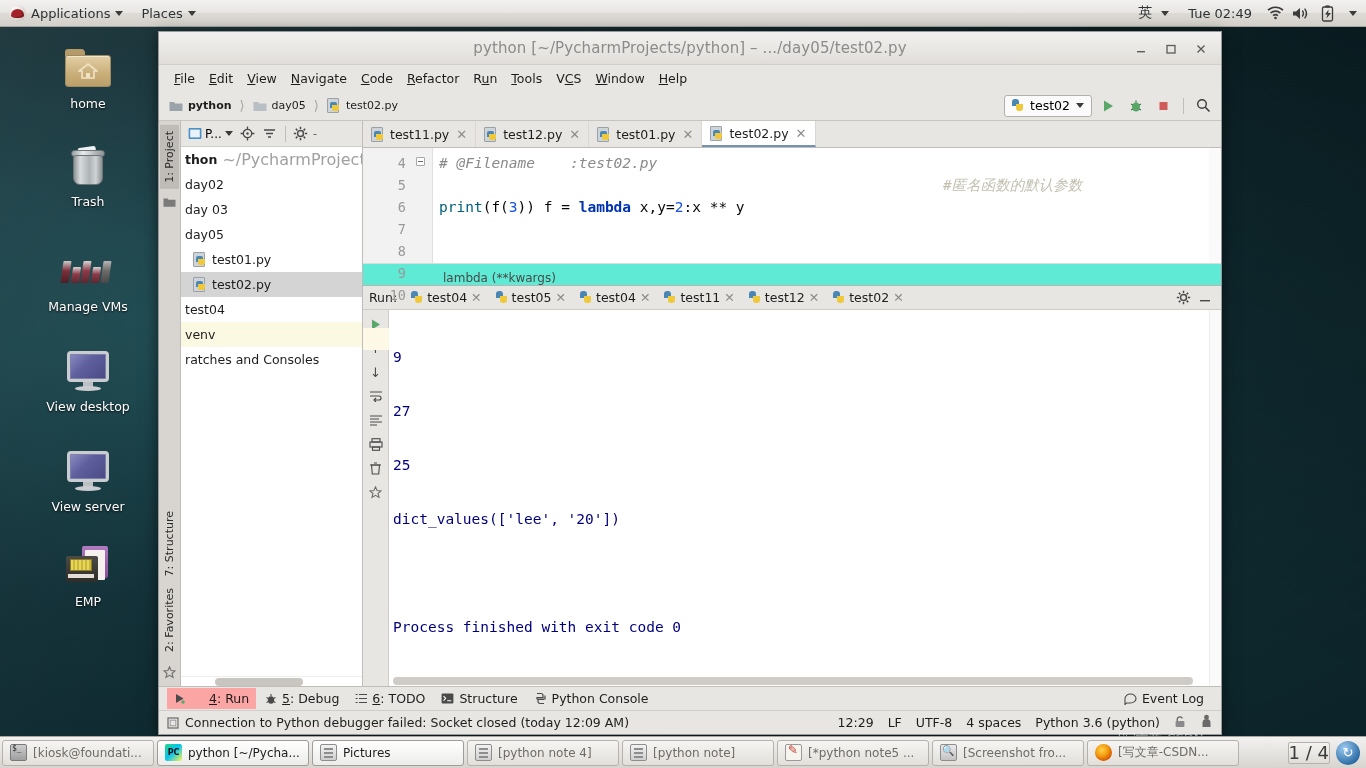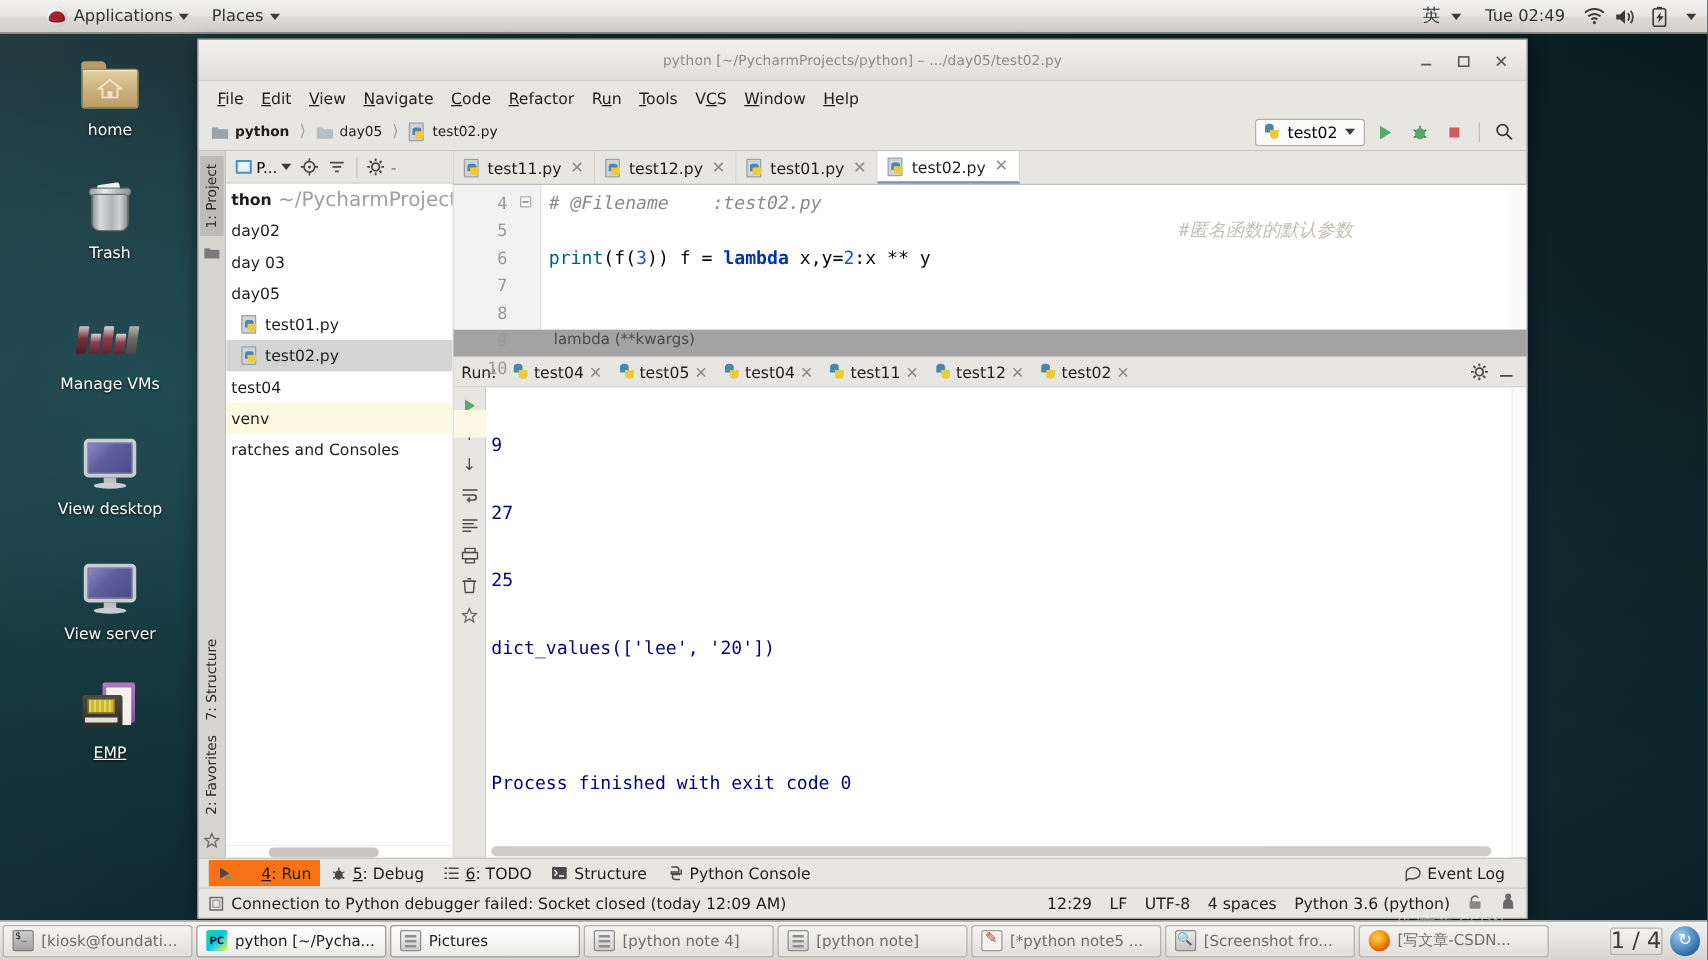--- a/index.html
+++ b/index.html
@@ -16,21 +16,21 @@
       radial-gradient(ellipse at 18% 42%, #1d4b52 0%, #123037 45%, #0b2227 100%);
     position: relative;
   }
 
   
   #top-panel {
     position: absolute; top: 0; left: 0; width: 1366px; height: 27px;
     background: linear-gradient(to bottom, #f2f1f0 0%, #e8e6e3 48%, #dedbd6 52%, #d3d0ca 100%);
     border-bottom: 1px solid #a8a49e;
     display: flex; align-items: center;
-    font-size: 13px; color: #2e3436; padding-left: 28px;
+    font-size: 13px; color: #2e3436;
   }
   .tp-item { display: flex; align-items: center; gap: 5px; padding: 0 9px; height: 27px; }
   .redhat {
     width: 17px; height: 17px; border-radius: 50%;
     background: radial-gradient(circle at 35% 30%, #fff 0%, #e6e2dd 42%, #bfb9b2 100%);
     position: relative; display: inline-block;
   }
   .redhat::after {
     content: ""; position: absolute; left: 2px; top: 4px; width: 13px; height: 9px;
     background: #a5222a; border-radius: 55% 55% 45% 45% / 75% 75% 30% 30%;
@@ -139,21 +139,21 @@
     box-shadow: 0 3px 14px rgba(0,0,0,0.55);
     display: flex; flex-direction: column;
     font-family: "DejaVu Sans", sans-serif;
   }
   #win-title {
     height: 33px; flex: 0 0 33px;
     background: linear-gradient(to bottom, #f3f1ef 0%, #e9e7e4 55%, #e0ddd9 100%);
     display: flex; align-items: center; position: relative; border-bottom: 1px solid #d2cfca;
   }
   #win-title .txt {
-    width: 100%; text-align: center; font-size: 11px; color: #8b8b8b; letter-spacing: .1px;
+    width: 100%; text-align: center; font-size: 15px; color: #8b8b8b; letter-spacing: .1px;
   }
   .wbtns { position: absolute; right: 6px; top: 0; height: 33px; display: flex; align-items: center; gap: 2px; }
   .wbtn { width: 28px; height: 24px; display: flex; align-items: center; justify-content: center; color: #5b5b5b; }
 
   #menubar {
     height: 26px; flex: 0 0 26px; display: flex; align-items: center; padding-left: 8px;
     background: #e8e6e3; font-size: 12.5px; color: #1d1d1d;
   }
   .menu-item { padding: 3px 7px; }
   .menu-item u { text-decoration: underline; }
@@ -244,22 +244,22 @@
   .kw { color: #0033b3; font-weight: bold; }
   .num { color: #1750eb; }
   .fn { color: #00627a; text-align: center; }
   .cmt { color: #c3c0b0; font-style: italic; }
   .docc { color: #8a8a8a; font-style: italic; }
   .plain { color: #080808; }
   .cmt-col { position: absolute; left: 510px; top: 0; }
   #editor-right-gutter { width: 12px; flex: 0 0 12px; background: #fafafa; position: relative; }
 
   #breadcrumb-bottom {
-    height: 22px; flex: 0 0 22px; background: #a3a3a3; border-top: 1px solid #ddd;
-    display: flex; align-items: flex-start; padding-left: 80px; font-size: 12px; color: #4a4a4a;
+    height: 22px; flex: 0 0 22px; background: #5eead4; border-top: 1px solid #ddd;
+    display: flex; align-items: flex-end; padding-left: 80px; font-size: 12px; color: #4a4a4a;
   }
 
   
   #runpanel { flex: 0 0 222px; display: flex; flex-direction: column; border-top: 1px solid #b9b6b1; background: #fff; }
   #runtabs {
     height: 24px; flex: 0 0 24px; background: #e8e6e3; display: flex; align-items: center;
     gap: 2px; padding-left: 6px; font-size: 12.5px; border-bottom: 1px solid #cfccc7;
   }
   #runtabs .lbl { color: #1d1d1d; margin-right: 6px; }
   .rtab { display: flex; align-items: center; gap: 4px; padding: 2px 6px; color: #1d1d1d; }
@@ -284,21 +284,21 @@
   #console-hscroll { position: absolute; left: 0; bottom: 0; height: 9px; width: 100%; }
   #console-hscroll .thumb { position: absolute; left: 4px; top: 0; width: 800px; height: 8px; background: #cfccc7; border-radius: 4px; }
   #console-vscroll { width: 12px; flex: 0 0 12px; background: #fafafa; border-left: 1px solid #ededed; }
 
   
   #toolwinbar {
     height: 24px; flex: 0 0 24px; background: #e8e6e3; border-top: 1px solid #c0bdb8;
     display: flex; align-items: center; padding-left: 8px; font-size: 12.5px; gap: 2px;
   }
   .twbtn { display: flex; align-items: center; gap: 5px; padding: 3px 7px; color: #1d1d1d; }
-  .twbtn.active { background: #f97316; gap: 24px; }
+  .twbtn.active { background: #fca5a5; gap: 24px; }
   .tw-right { margin-left: auto; display: flex; align-items: center; gap: 5px; padding-right: 10px; }
 
   #statusbar {
     height: 24px; flex: 0 0 24px; background: #e8e6e3; border-top: 1px solid #d0cdc8;
     display: flex; align-items: center; padding: 0 8px; font-size: 12.5px; color: #1d1d1d; gap: 10px;
   }
   #statusbar .msg { display: flex; align-items: center; gap: 6px; }
   .sb-right { margin-left: auto; display: flex; align-items: center; gap: 14px; }
 
   
@@ -452,21 +452,21 @@
   <div class="glyph">
     <div class="ico-mon">
         <div class="scr"></div>
         <div class="neck"></div>
         <div class="base"></div>
       </div>
   </div>
   <span class="lbl">View server</span>
 </div>
 
-<div class="dicon" style="left:33px; top:540px;text-decoration:underline;">
+<div class="dicon" style="left:33px; top:540px;">
   <div class="glyph">
     <div class="ico-emp">
       <div class="back"></div>
         <div class="paper2"></div>
         <div class="front"></div>
       <div class="chip"></div>
         <div class="strip"></div>
     </div>
   </div>
   <span class="lbl">EMP</span>

